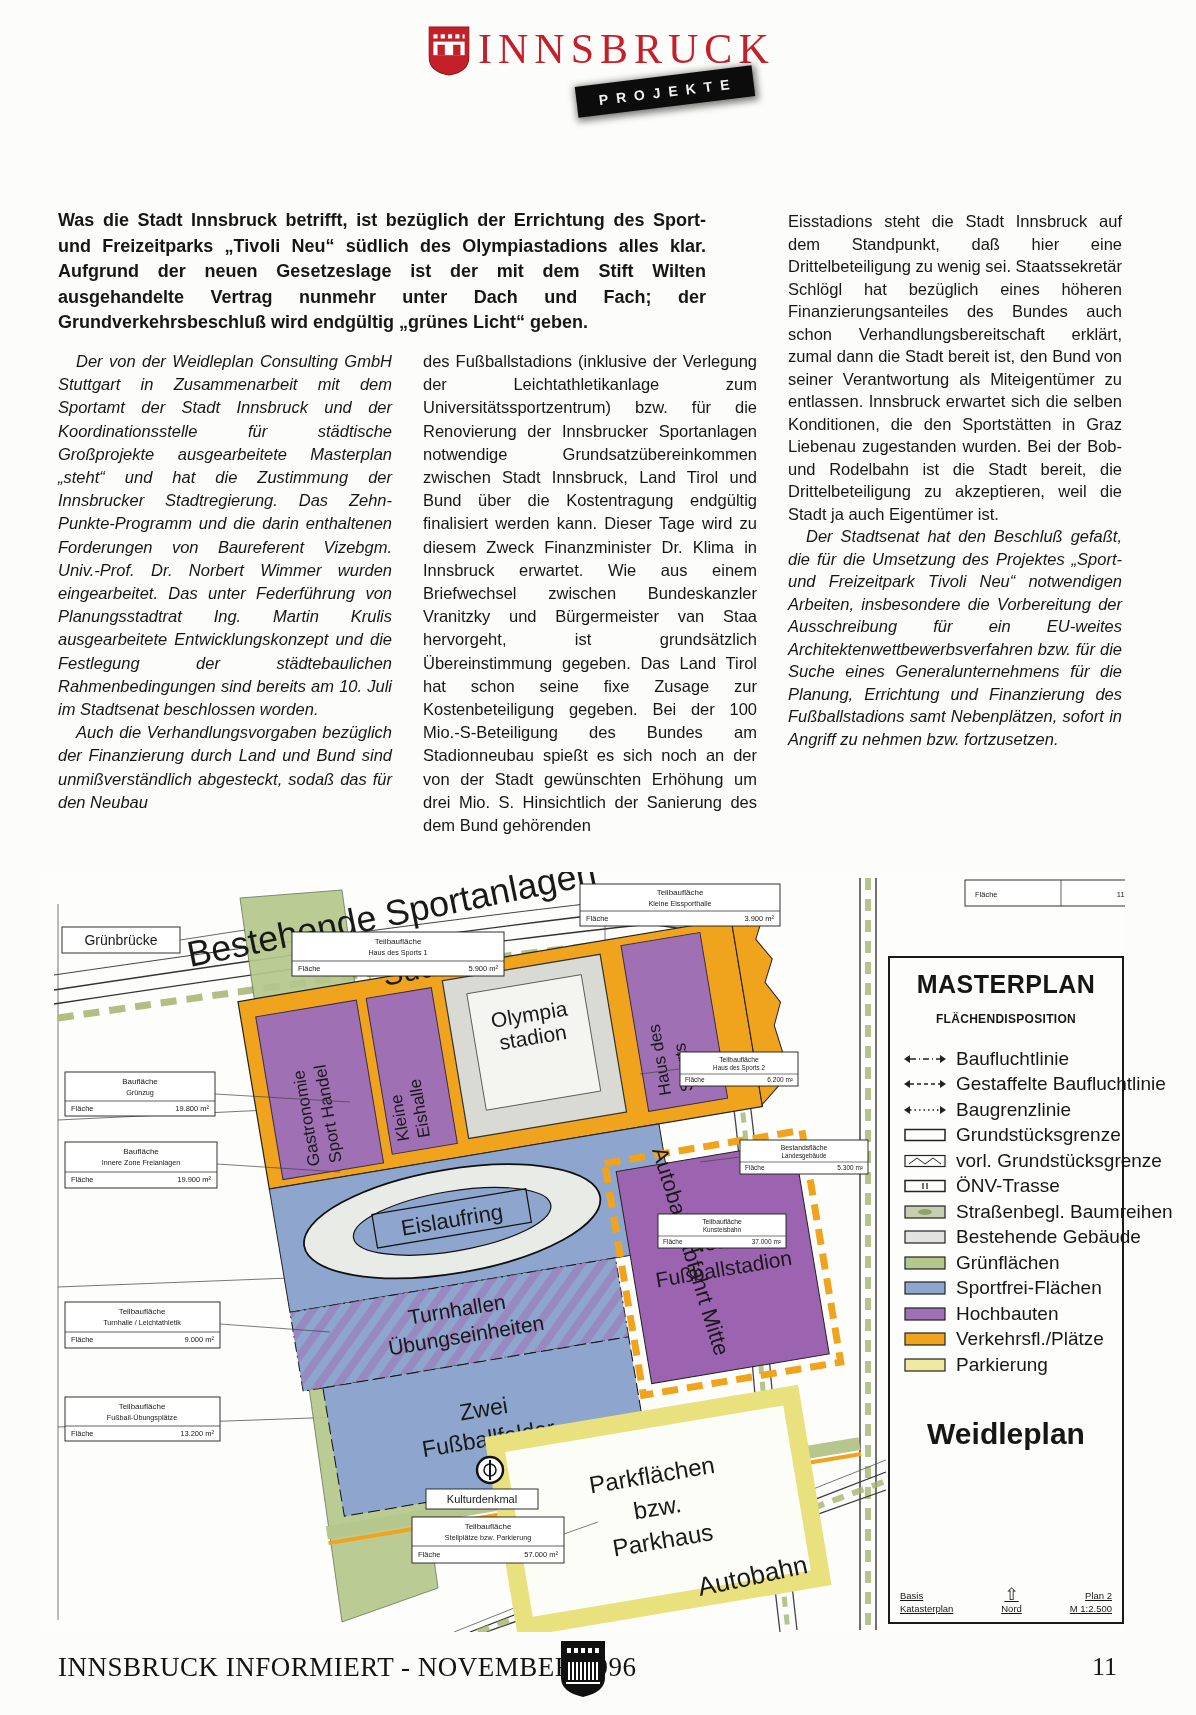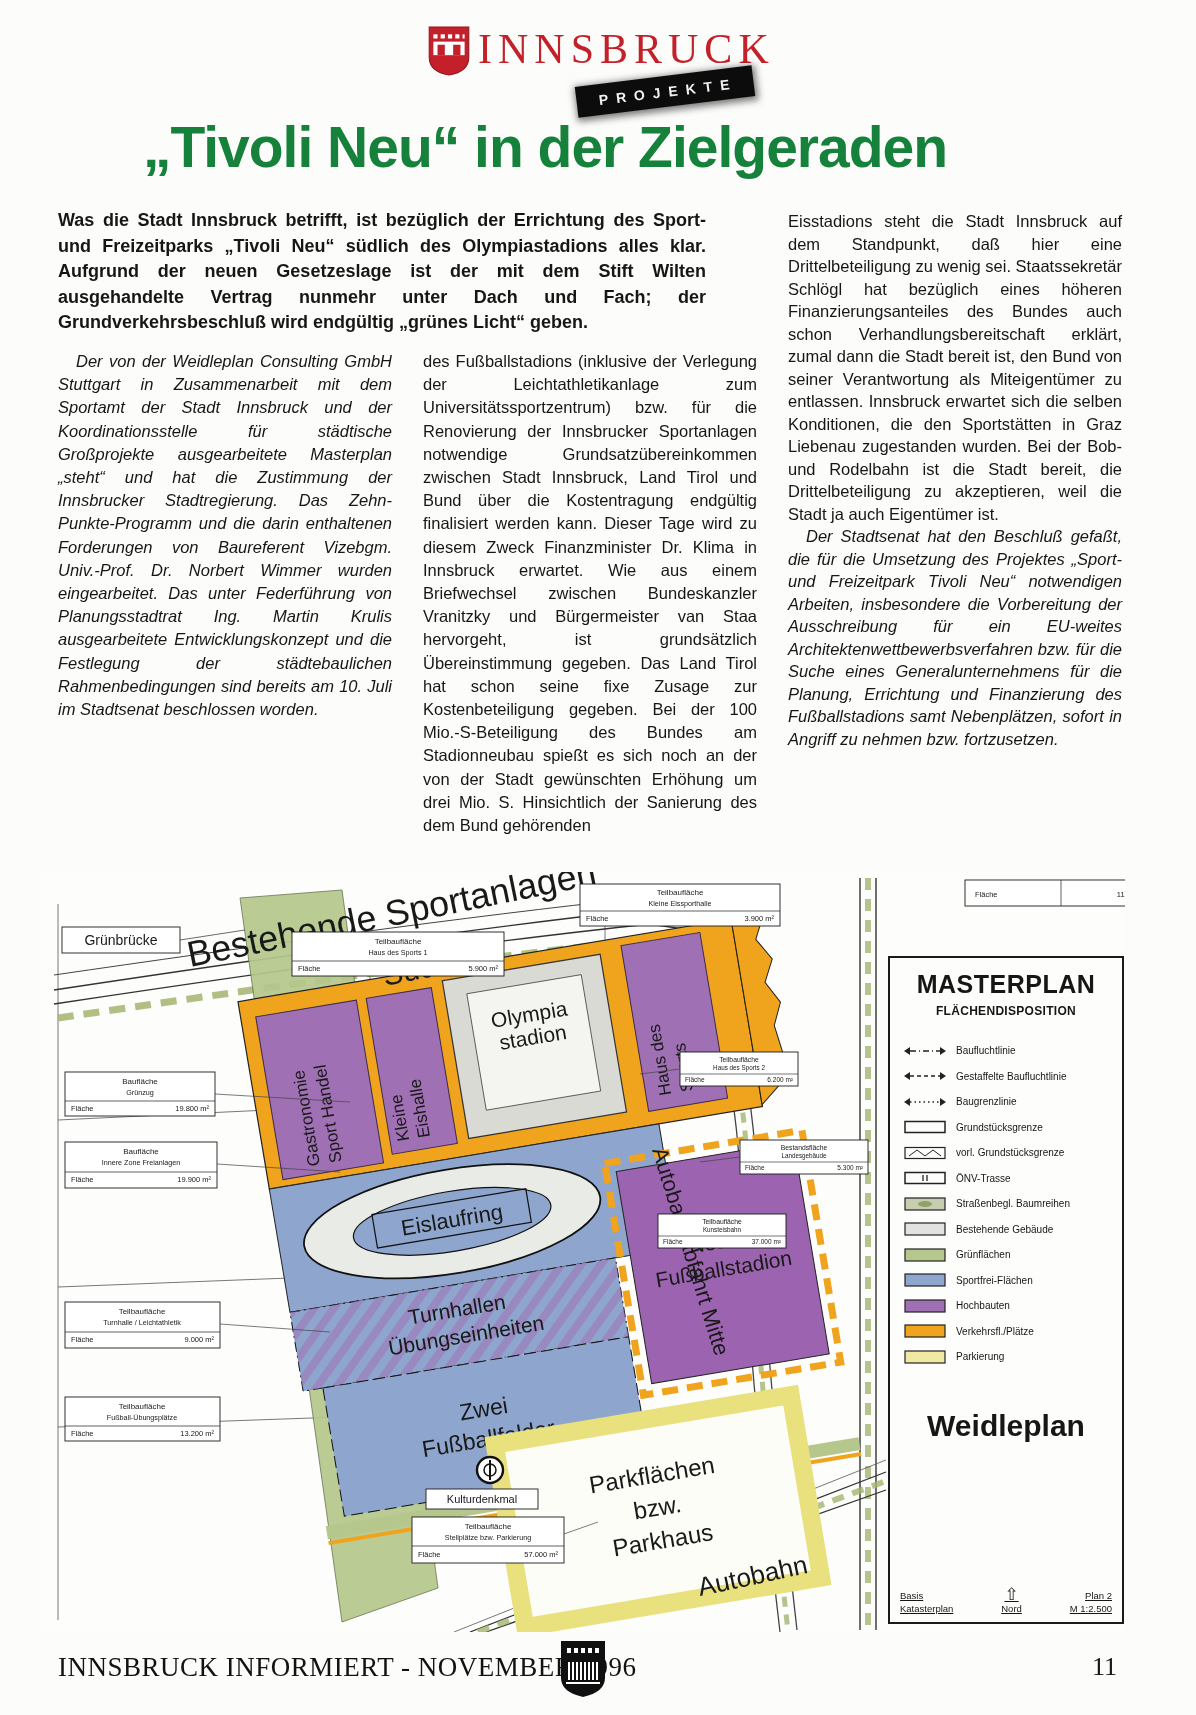--- a/index.html
+++ b/index.html
@@ -28,25 +28,25 @@
   .col1{left:58px;top:350px;}
   .col2{left:423px;top:350px;}
   .col3{left:788px;top:210px;line-height:22.5px;}
   
   .map-figure{position:absolute;left:40px;top:872px;width:1085px;height:760px;background:#fdfdfc;}
   .map-svg{position:absolute;left:0;top:0;}
   
   .legend{position:absolute;left:848px;top:84px;width:236px;height:668px;background:#fdfdfb;
           border:2px solid #1a1a1a;box-sizing:border-box;padding:12px 13px 0 13px;}
   .lg-title{font-size:25px;font-weight:bold;text-align:center;letter-spacing:.5px;}
-  .lg-sub{font-size:12px;font-weight:bold;text-align:center;margin-top:5px;letter-spacing:.3px;}
+  .lg-sub{font-size:12px;font-weight:bold;text-align:center;margin-top:13px;letter-spacing:.3px;}
   .lg-items{margin-top:20px;}
   .lg-row{display:flex;align-items:center;height:25.5px;}
   .lg-sym{width:44px;height:16px;flex:0 0 auto;margin-right:9px;}
-  .lg-lab{font-size:10px;white-space:nowrap;}
+  .lg-lab{font-size:19px;white-space:nowrap;}
   .lg-project{margin-top:22px;text-align:center;font-weight:bold;font-size:22.5px;line-height:31px;}
   .lg-planner{margin-top:39px;text-align:center;font-weight:bold;font-size:30px;}
   .lg-meta{position:absolute;left:10px;right:10px;bottom:6px;display:flex;
            justify-content:space-between;align-items:flex-end;font-size:9.5px;line-height:1.35;text-decoration:underline;}
   .lg-meta .c{text-align:center;}
   .lg-meta .r{text-align:right;}
   .north{font-size:17px;line-height:1;}
   
   .footer-title{position:absolute;left:58px;top:1652px;font-family:"Liberation Serif",serif;
                 font-size:27px;letter-spacing:.5px;color:#121212;}
@@ -79,25 +79,25 @@
           <rect x="9" y="18" width="7" height="10" fill="#c4202a"></rect>
           <rect x="24" y="18" width="7" height="10" fill="#c4202a"></rect>
         </svg>
         <div class="brand">INNSBRUCK</div>
       </div>
       <div class="ribbon">
         <span>PROJEKTE</span>
       </div>
     </div>
   </div>
-  <div class="headline">„Tivoli Neu“ in der Zielgeraden</div>
 
   <div class="lead">Was die Stadt Innsbruck betrifft, ist bezüglich der Errichtung des Sport- und Freizeitparks „Tivoli Neu“ südlich des Olympiastadions alles klar. Aufgrund der neuen Gesetzeslage ist der mit dem Stift Wilten ausgehandelte Vertrag nunmehr unter Dach und Fach; der Grundverkehrsbeschluß wird endgültig „grünes Licht“ geben.</div>
   <div class="col col1">
     <p class="ind">Der von der Weidleplan Consulting GmbH Stuttgart in Zusammenarbeit mit dem Sportamt der Stadt Innsbruck und der Koordinationsstelle für städtische Großprojekte ausgearbeitete Masterplan „steht“ und hat die Zustimmung der Innsbrucker Stadtregierung. Das Zehn-Punkte-Programm und die darin enthaltenen Forderungen von Baureferent Vizebgm. Univ.-Prof. Dr. Norbert Wimmer wurden eingearbeitet. Das unter Federführung von Planungsstadtrat Ing. Martin Krulis ausgearbeitete Entwicklungskonzept und die Festlegung der städtebaulichen Rahmenbedingungen sind bereits am 10. Juli im Stadtsenat beschlossen worden.</p>
+    <p class="ind">Auch die Verhandlungsvorgaben bezüglich der Finanzierung durch Land und Bund sind unmißverständlich abgesteckt, sodaß das für den Neubau</p>
   </div>
   <div class="col col2">
     <p>des Fußballstadions (inklusive der Verlegung der Leichtathletikanlage zum Universitätssportzentrum) bzw. für die Renovierung der Innsbrucker Sportanlagen notwendige Grundsatzübereinkommen zwischen Stadt Innsbruck, Land Tirol und Bund über die Kostentragung endgültig finalisiert werden kann. Dieser Tage wird zu diesem Zweck Finanzminister Dr. Klima in Innsbruck erwartet. Wie aus einem Briefwechsel zwischen Bundeskanzler Vranitzky und Bürgermeister van Staa hervorgeht, ist grundsätzlich Übereinstimmung gegeben. Das Land Tirol hat schon seine fixe Zusage zur Kostenbeteiligung gegeben. Bei der 100 Mio.-S-Beteiligung des Bundes am Stadionneubau spießt es sich noch an der von der Stadt gewünschten Erhöhung um drei Mio. S. Hinsichtlich der Sanierung des dem Bund gehörenden</p>
   </div>
   <div class="col col3">
     <p>Eisstadions steht die Stadt Innsbruck auf dem Standpunkt, daß hier eine Drittelbeteiligung zu wenig sei. Staatssekretär Schlögl hat bezüglich eines höheren Finanzierungsanteiles des Bundes auch schon Verhandlungsbereitschaft erklärt, zumal dann die Stadt bereit ist, den Bund von seiner Verantwortung als Miteigentümer zu entlassen. Innsbruck erwartet sich die selben Konditionen, die den Sportstätten in Graz Liebenau zugestanden wurden. Bei der Bob- und Rodelbahn ist die Stadt bereit, die Drittelbeteiligung zu akzeptieren, weil die Stadt ja auch Eigentümer ist.</p>
     <p class="ind">Der Stadtsenat hat den Beschluß gefaßt, die für die Umsetzung des Projektes „Sport- und Freizeitpark Tivoli Neu“ notwendigen Arbeiten, insbesondere die Vorbereitung der Ausschreibung für ein EU-weites Architektenwettbewerbsverfahren bzw. für die Suche eines Generalunternehmens für die Planung, Errichtung und Finanzierung des Fußballstadions samt Nebenplätzen, sofort in Angriff zu nehmen bzw. fortzusetzen.</p>
   </div>
 
   <div class="map-figure">

